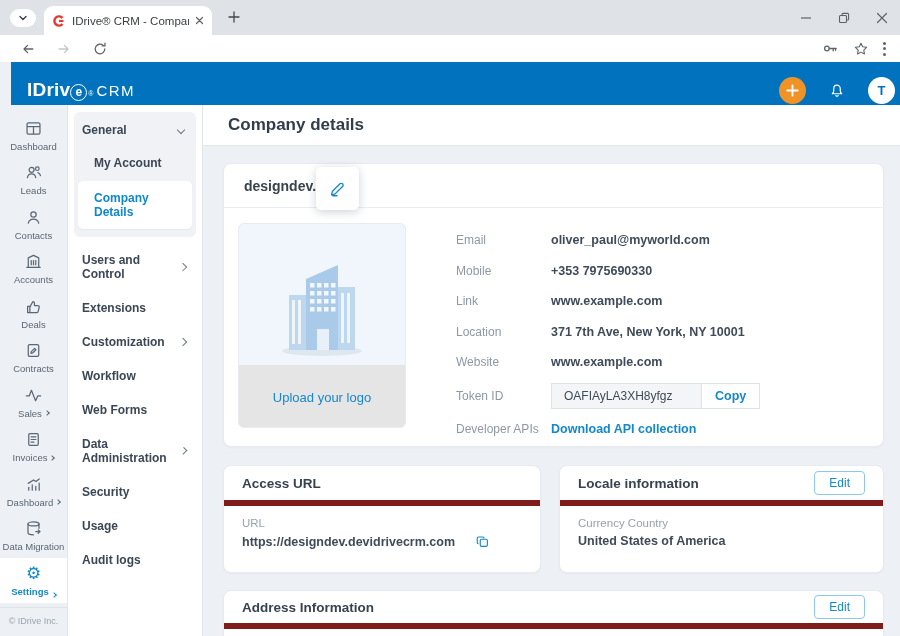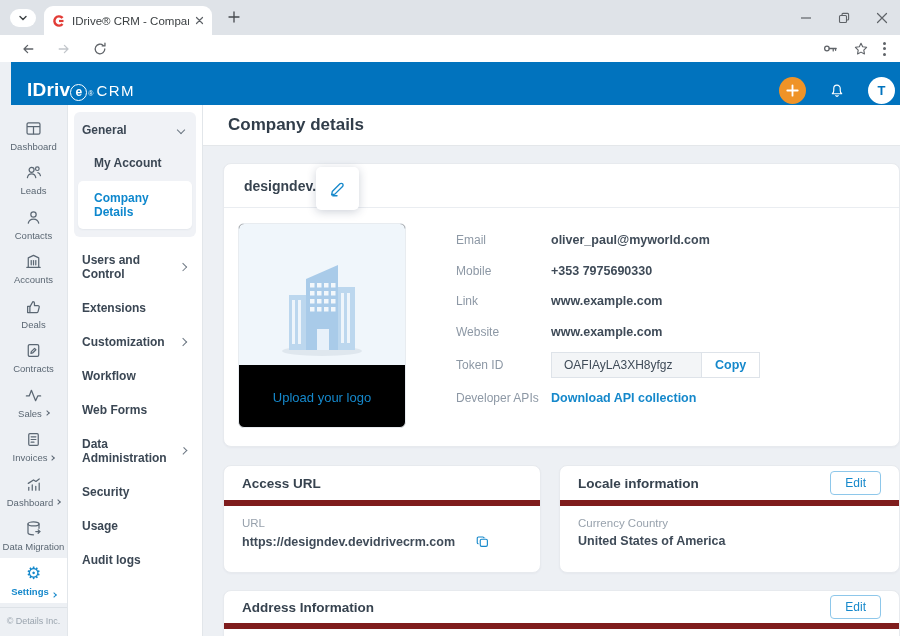--- a/index.html
+++ b/index.html
@@ -51,31 +51,31 @@
   .group-head { display:flex; align-items:center; justify-content:space-between; padding:11px 10px 10px 8px; font-weight:bold; cursor:pointer; }
   .chev-down { width:6px; height:6px; border-right:1.4px solid #6b7682; border-bottom:1.4px solid #6b7682; transform:rotate(45deg); margin-right:2px; }
   .group-sub { padding:9px 8px 9px 20px; font-weight:bold; cursor:pointer; }
   .group-sub.active-card { background:#fff; border-radius:5px; margin:2px 4px 0; padding:10px 8px 10px 16px; color:#0d87cd; box-shadow:0 1px 2px rgba(40,60,90,.06); }
   .sn-item { display:flex; align-items:center; justify-content:space-between; padding:10px 10px 10px 8px; font-weight:bold; cursor:pointer; }
   .sn-item .chev-r { width:6px; height:6px; border-right:1.4px solid #6b7682; border-top:1.4px solid #6b7682; transform:rotate(45deg); }
 
   
   .pagebar { position:absolute; top:105px; left:203px; width:697px; height:41px; background:#fff; border-bottom:1px solid #e4e7ea; display:flex; align-items:center; padding:0 25px; }
   .page-title { font-size:17px; font-weight:bold; color:#313d4a; }
-  .content { position:absolute; top:146px; left:203px; width:697px; height:490px; background:#edf0f4; padding:17px 0 0 20px; overflow:hidden; }
+  .content { position:absolute; top:146px; left:203px; width:697px; height:490px; background:#edf0f4; padding:17px 16px 0 20px; overflow:hidden; }
   .card { background:#fff; border:1px solid #e7eaee; border-radius:8px; box-shadow:0 1px 2px rgba(40,60,90,.04); }
   .card-head { height:40px; display:flex; align-items:center; justify-content:space-between; padding:0 18px; border-bottom:6px solid #7f1d1d; }
   .card-title { font-size:13.5px; font-weight:bold; color:#37434f; }
 
   .company-card { height:284px; position:relative; margin-bottom:18px; }
   .company-head { height:44px; display:flex; align-items:center; padding:0 20px; border-bottom:1px solid #eaedf1; }
   .company-name { font-size:14px; font-weight:bold; color:#37434f; }
   .edit-fab { position:absolute; top:3px; left:92px; width:43px; height:43px; background:#fff; border-radius:5px; box-shadow:0 2px 10px rgba(30,50,80,.22); display:flex; align-items:center; justify-content:center; cursor:pointer; z-index:3; }
   .company-body { display:flex; padding:15px 20px 0 14px; }
-  .logo-box { width:168px; height:205px; border:1px solid #e8ecf0; border-radius:6px; overflow:hidden; background:#000000; }
+  .logo-box { width:168px; height:205px; border:1px solid #e8ecf0; border-radius:6px; overflow:hidden; background:#e5e5e5; }
   .logo-img { height:141px; background:#f0f6fb; display:flex; align-items:flex-end; justify-content:center; }
   .upload-label { height:64px; display:flex; align-items:center; justify-content:center; font-size:13px; color:#1588cb; cursor:pointer; }
   .fields { margin-left:50px; padding-top:2px; flex:1; }
   .field-row { display:flex; align-items:center; height:30.5px; }
   .field-row.token-row { height:36px; }
   .field-label { width:95px; font-size:12px; color:#8d98a5; flex-shrink:0; }
   .field-value { font-size:12.5px; color:#3f4b58; font-weight:bold; }
   .token-box { width:150px; height:26px; background:#f3f5f7; border:1px solid #dee3e9; border-right:none; display:flex; align-items:center; padding:0 12px; font-size:12px; color:#3f4b58; }
   .copy-btn { height:26px; background:#fff; border:1px solid #dee3e9; color:#1588cb; font-size:12.5px; font-weight:bold; padding:0 13px; display:flex; align-items:center; cursor:pointer; }
   .link-blue { color:#1588cb; font-size:12.5px; font-weight:bold; cursor:pointer; }
@@ -315,21 +315,21 @@
       </span>
     <span class="lbl">Data Migration</span>
   </div>
   <div class="ib-item active">
     <span class="gear-glyph">⚙</span>
     <span class="lbl">
         <span>Settings</span>
         <i class="chev-r-sm"></i>
       </span>
   </div>
-  <div class="ib-footer">© Details Inc.</div>
+  <div class="ib-footer">© IDrive Inc.</div>
 </div>
 
 <div class="subnav">
   <div class="group">
     <div class="group-head">
       <span>General</span>
       <i class="chev-down"></i>
     </div>
     <div class="group-sub">My Account</div>
     <div class="group-sub active-card">Company Details</div>
@@ -426,20 +426,24 @@
         </div>
         <div class="field-row">
           <span class="field-label">Mobile</span>
           <span class="field-value">+353 7975690330</span>
         </div>
         <div class="field-row">
           <span class="field-label">Link</span>
           <span class="field-value">www.example.com</span>
         </div>
         <div class="field-row">
+          <span class="field-label">Location</span>
+          <span class="field-value">371 7th Ave, New York, NY 10001</span>
+        </div>
+        <div class="field-row">
           <span class="field-label">Website</span>
           <span class="field-value">www.example.com</span>
         </div>
         <div class="field-row token-row">
           <span class="field-label">Token ID</span>
           <span class="token-box">OAFIAyLA3XH8yfgz</span>
           <span class="copy-btn">Copy</span>
         </div>
         <div class="field-row">
           <span class="field-label">Developer APIs</span>

